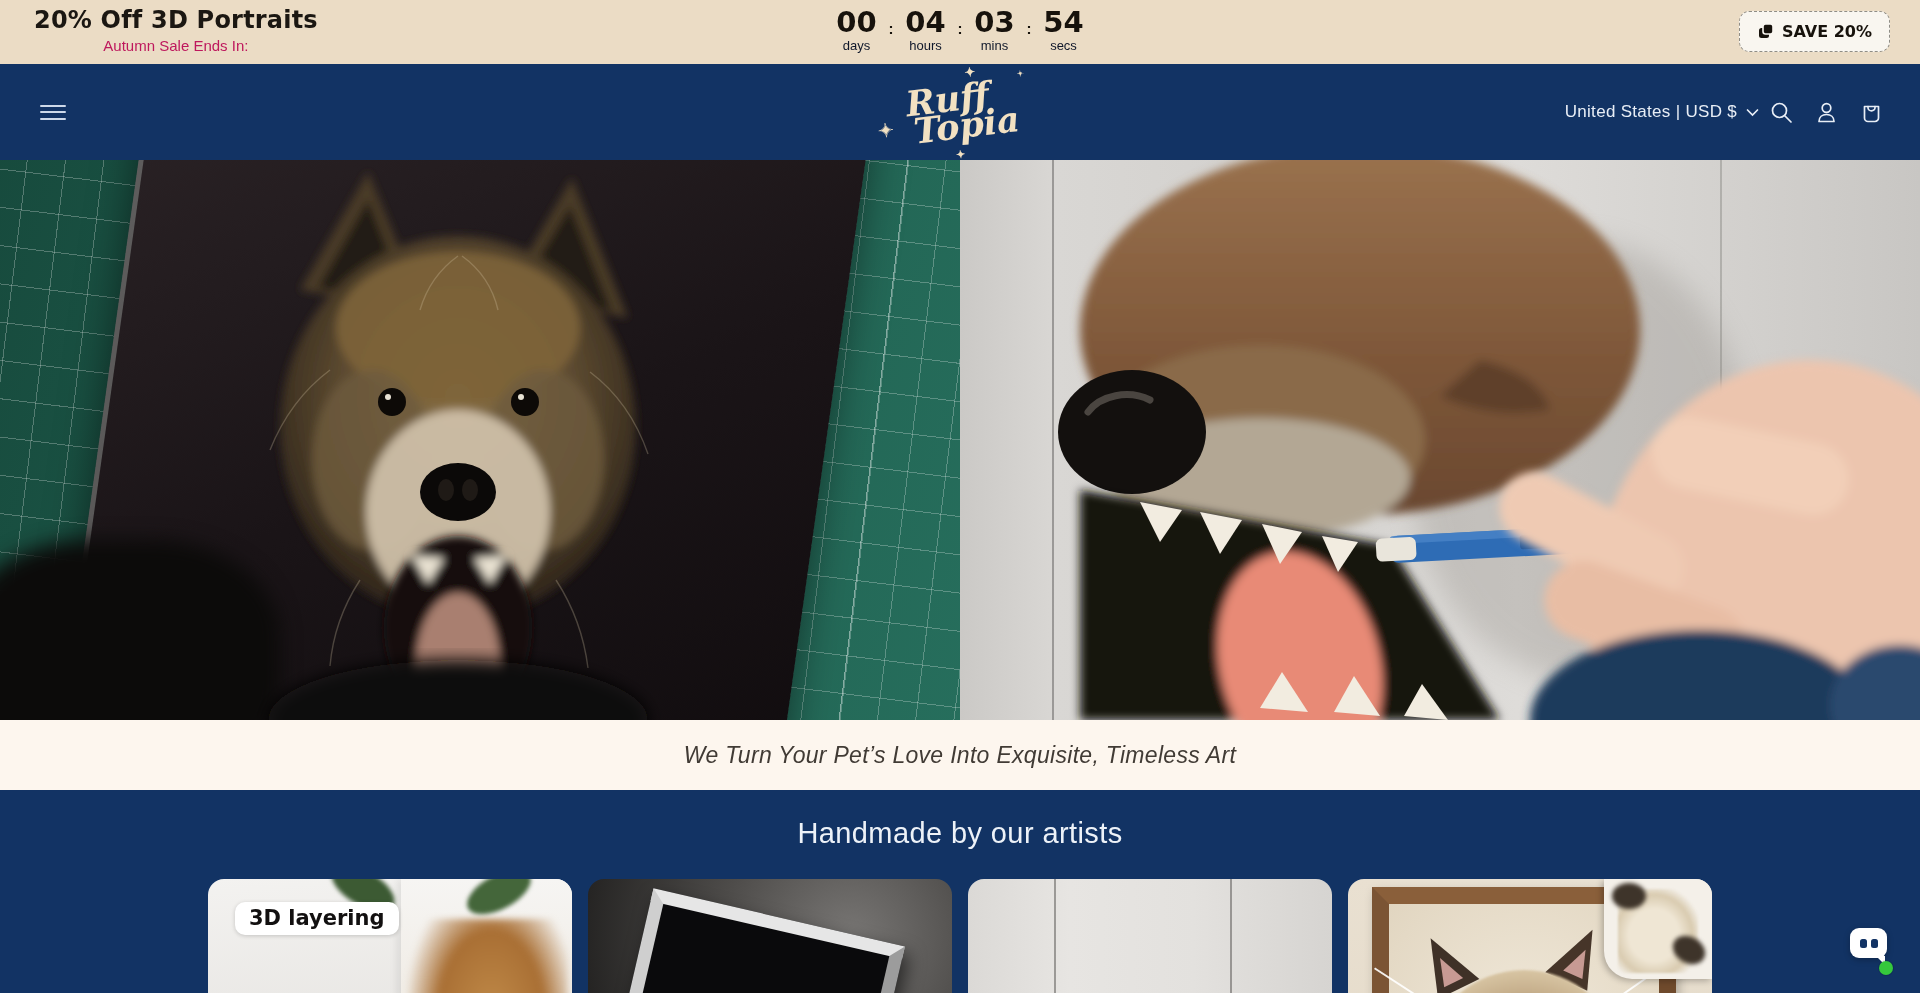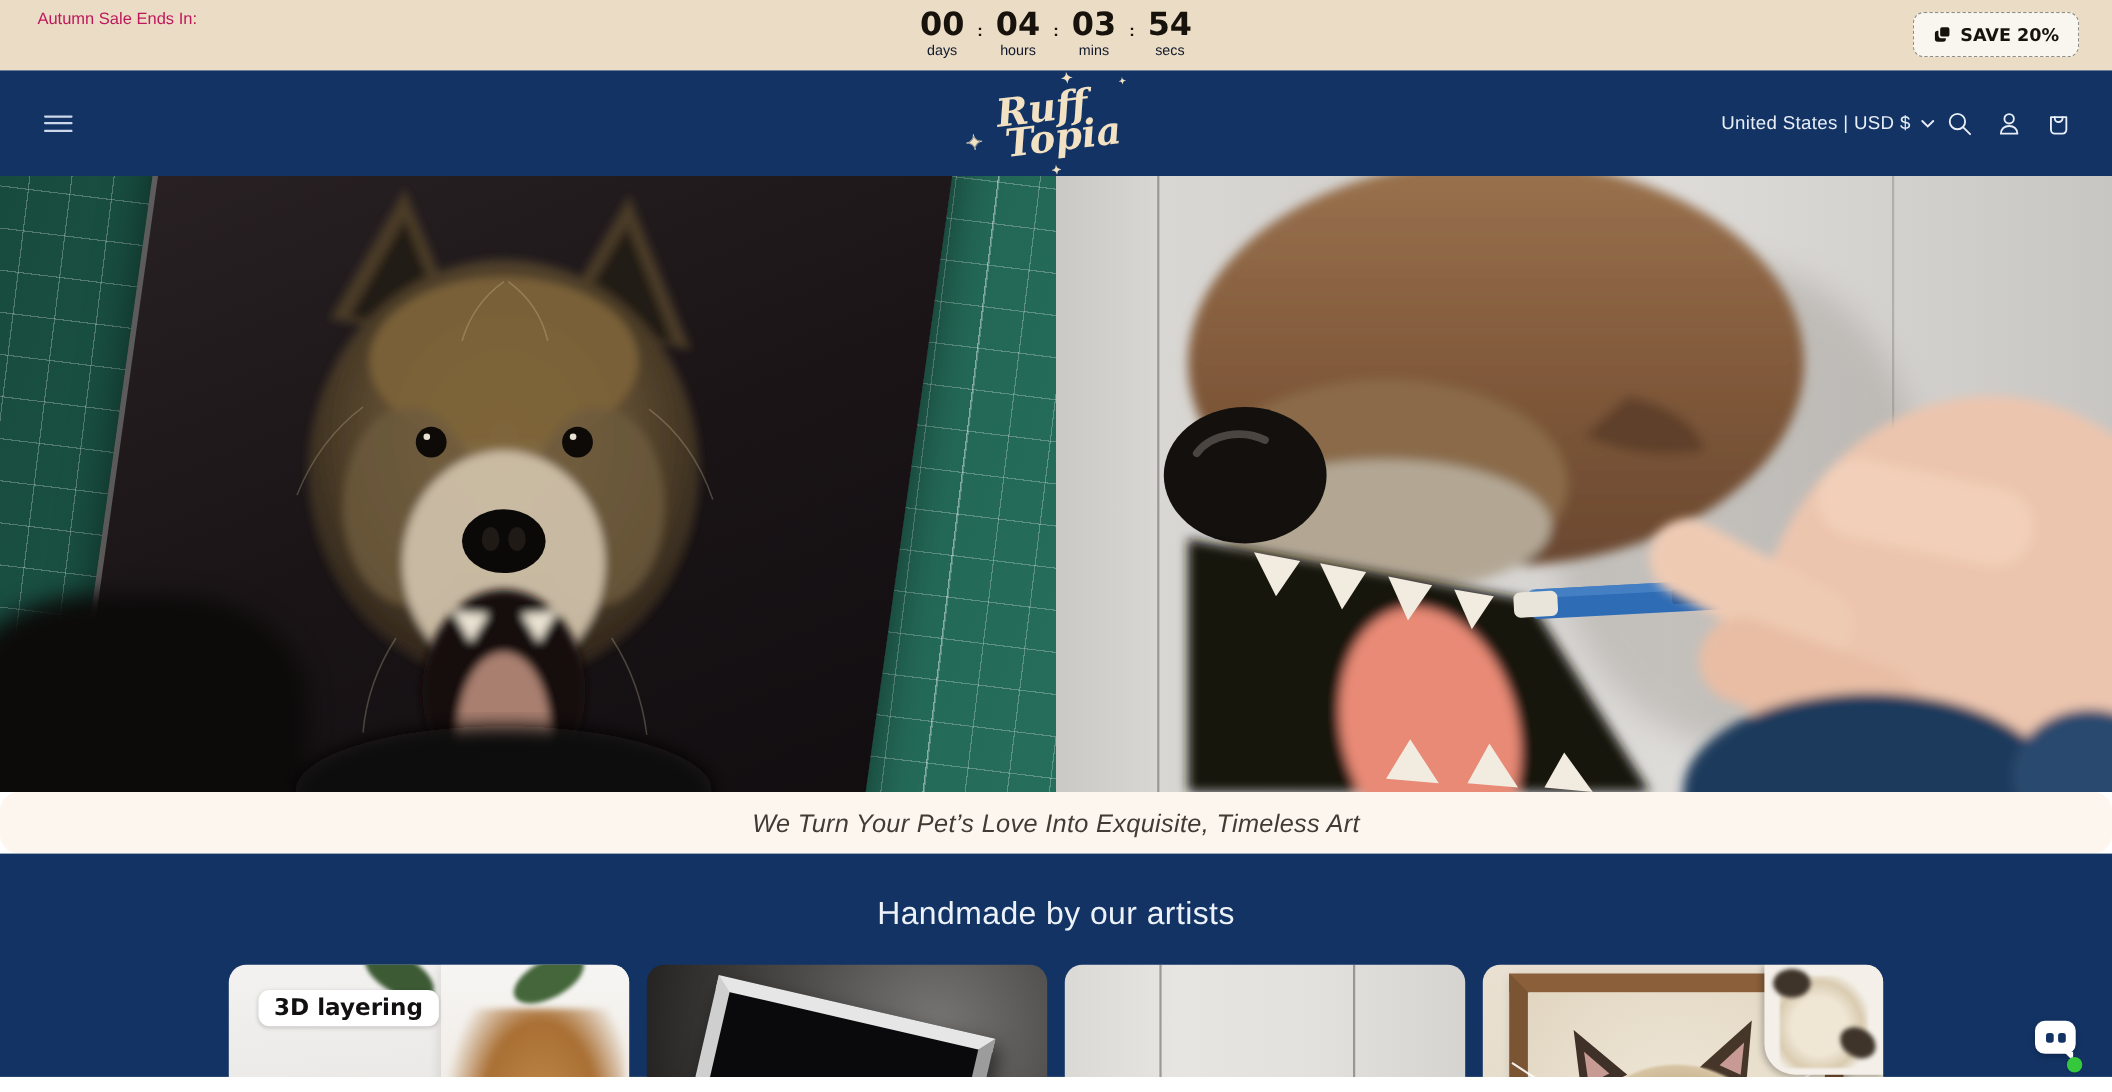--- a/index.html
+++ b/index.html
@@ -64,26 +64,26 @@
 
   .hero-overlay { position:absolute; left:0; top:0; width:100%; height:100%; z-index:5; }
   .hero-title { position:absolute; top:372px; width:100%; text-align:center; color:#fff;
     font-size:31px; font-weight:400; letter-spacing:.3px; text-shadow:0 1px 8px rgba(0,0,0,.35); }
   .hero-cta { position:absolute; top:441px; left:50%; transform:translateX(-50%);
     width:158px; height:58px; border:2px solid rgba(255,255,255,.95); border-radius:29px;
     background:rgba(255,255,255,.04); color:#fff; font-size:17px; letter-spacing:.4px;
     font-family:"Liberation Sans",sans-serif; cursor:pointer; }
 
   
-  .tagline-strip { height:56px; background:#fdf6ee; display:flex; align-items:center; justify-content:center;border-radius:17px; }
+  .tagline-strip { height:70px; background:#fdf6ee; display:flex; align-items:center; justify-content:center; }
   .tagline-text { font-style:italic; font-size:23px; color:#413b35; letter-spacing:.3px; }
 
   
   .artists { position:relative; height:203px; background:#123364; overflow:hidden; }
-  .artists-heading { padding-top:39px; text-align:center; color:#edf2f8; font-size:29px; font-weight:400; letter-spacing:.4px; }
+  .artists-heading { padding-top:27px; text-align:center; color:#edf2f8; font-size:29px; font-weight:400; letter-spacing:.4px; }
   .cards { display:flex; justify-content:center; gap:16px; margin-top:29px; }
   .card { position:relative; flex:none; width:364px; height:364px; border-radius:16px; overflow:hidden; cursor:pointer; }
 
   
   .c1 { background:linear-gradient(175deg,#f3f2f0 0%, #e7e5e2 45%, #d9d6d2 100%); }
   .c1-right { position:absolute; right:0; top:0; width:47%; height:100%;
     background:linear-gradient(180deg,#f6f5f3 0%, #ece5da 60%, #e0d2bf 100%); box-shadow:-4px 0 8px rgba(0,0,0,.08); }
   .c1-dog-r { position:absolute; right:4px; top:40px; width:160px; height:230px;
     background:radial-gradient(ellipse at 52% 42%, #c08a48 0%, #a96f34 45%, rgba(169,111,52,0) 74%); filter:blur(3px); }
   .c1-leaf { position:absolute; width:70px; height:34px; background:#3c5a33; border-radius:50% 50% 50% 50%; filter:blur(2px); }
@@ -134,20 +134,21 @@
   .chat-tail { position:absolute; left:26px; top:28px; width:9px; height:9px; background:#fff;
     clip-path:polygon(0 0,100% 0,100% 100%); }
   .chat-status { position:absolute; left:29px; top:33px; width:14px; height:14px; border-radius:50%;
     background:#35c83c; box-shadow:0 0 0 1px rgba(0,0,0,.12); }
 </style>
 </head>
 <body>
 
 <div class="announcement-bar">
   <div class="announce-left">
+    <div class="announce-title">20% Off 3D Portraits</div>
     <div class="announce-subtitle">Autumn Sale Ends In:</div>
   </div>
   <div class="countdown">
     <div class="cd-unit">
       <span class="cd-num">00</span>
       <span class="cd-label">days</span>
     </div>
     <span class="cd-sep">:</span>
     <div class="cd-unit">
       <span class="cd-num">04</span>

